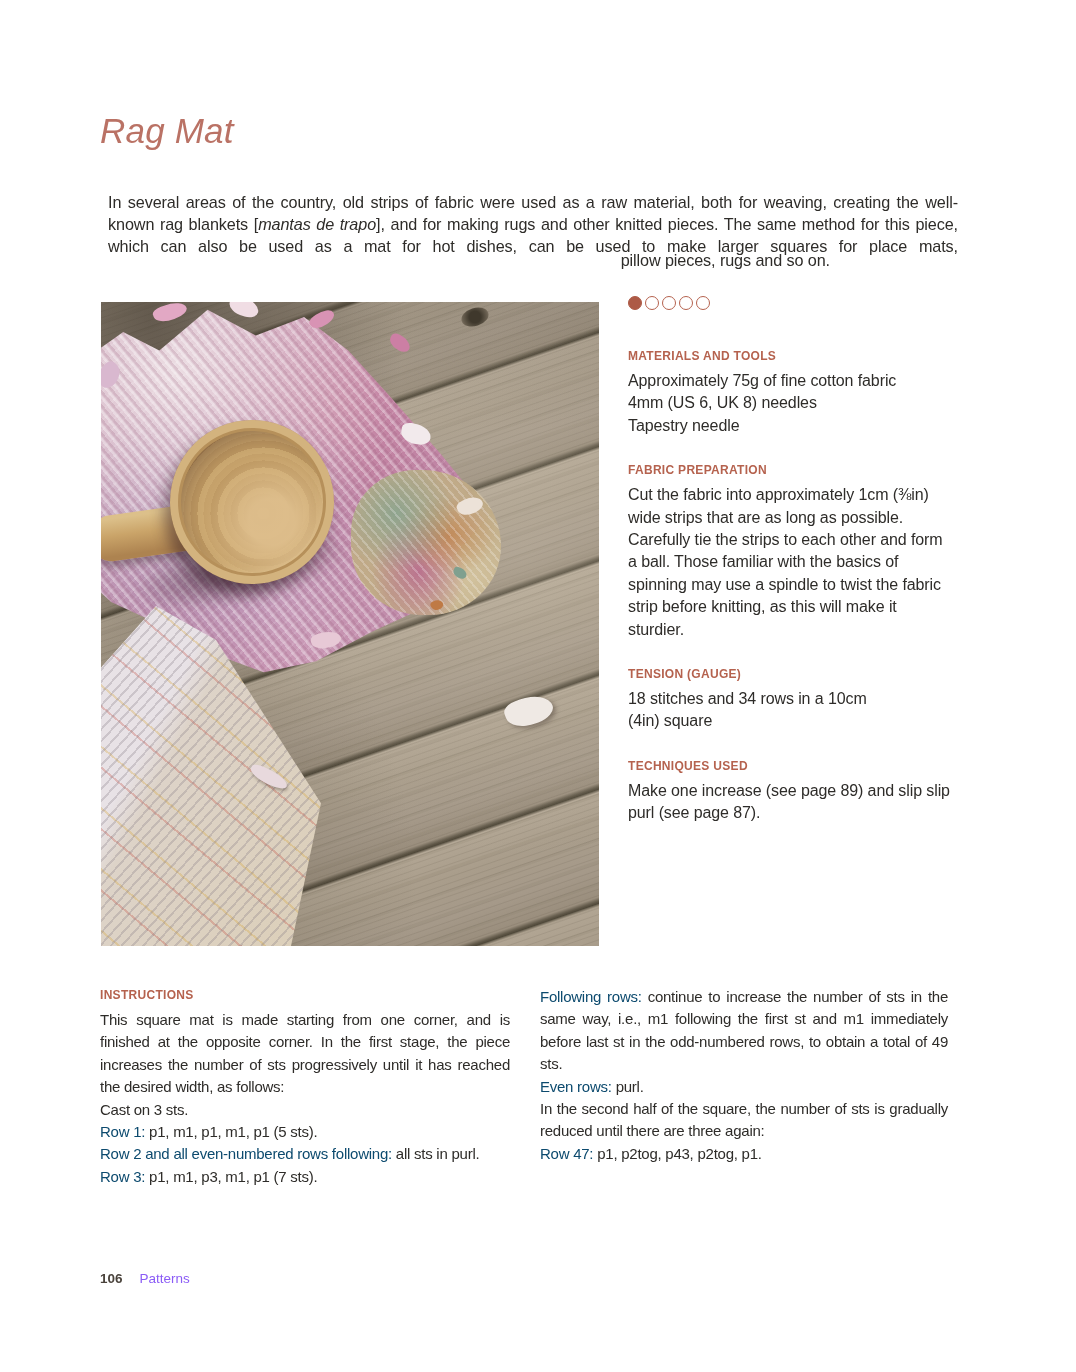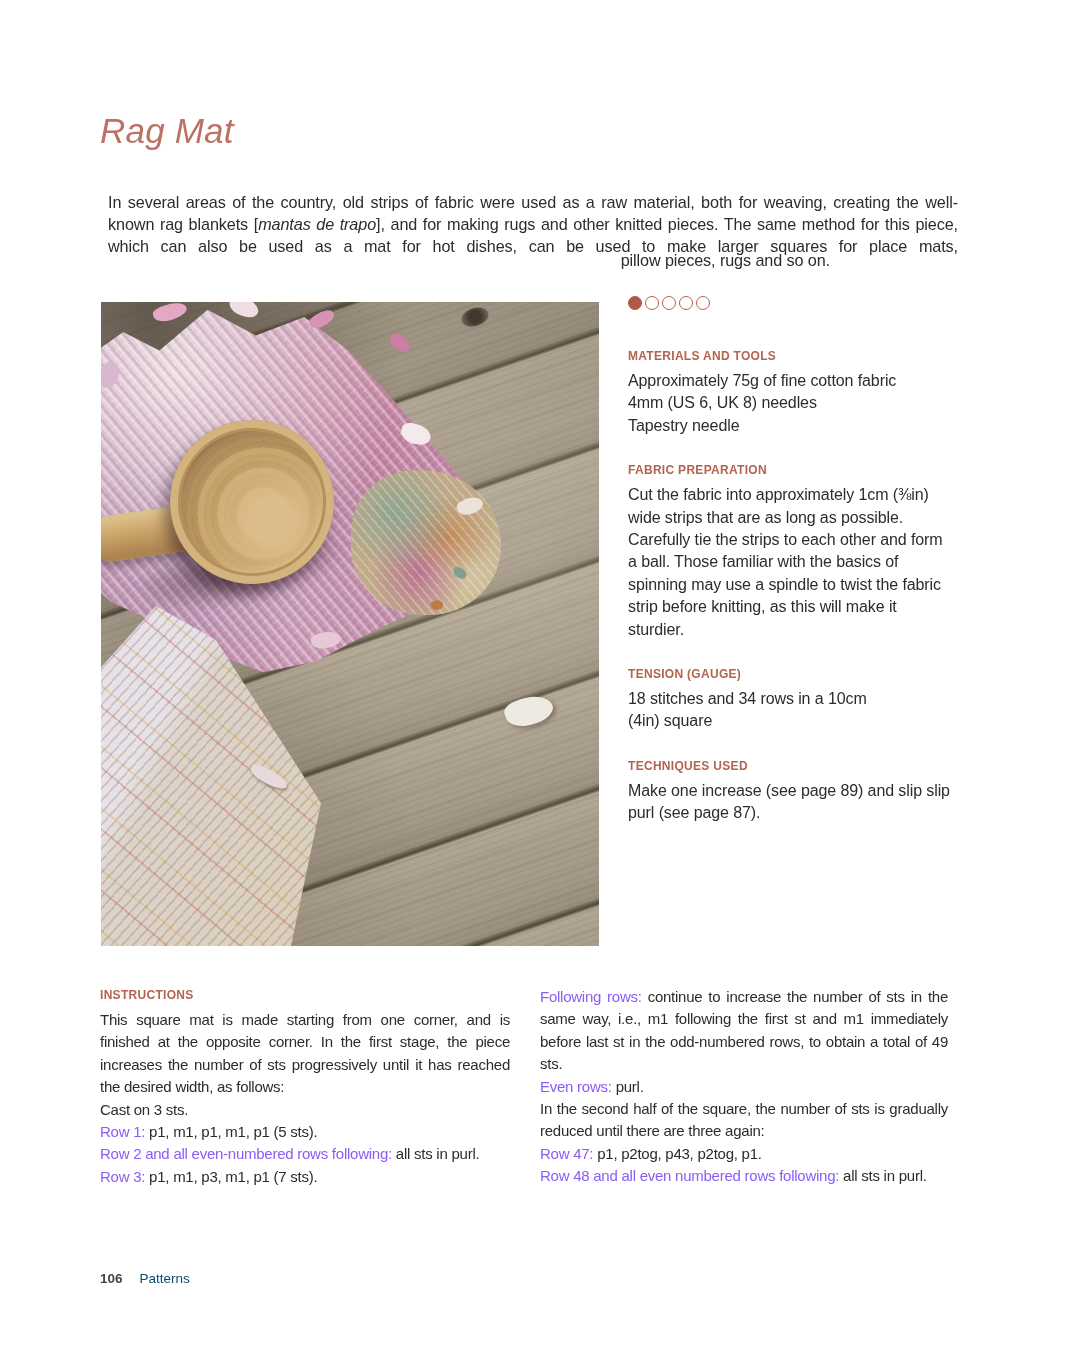--- a/index.html
+++ b/index.html
@@ -131,25 +131,25 @@
     margin:0 0 4px 0;font-size:12px;line-height:19px;font-weight:700;
     letter-spacing:.3px;color:#b5624e;
   }
   .sidebar p{margin:0;}
   .gap-above{margin-top:22px;}
   
   .ins-left{position:absolute;left:100px;top:986px;width:410px;font-size:15px;line-height:22.4px;letter-spacing:-.25px;}
   .ins-right{position:absolute;left:540px;top:986px;width:408px;font-size:15px;line-height:22.4px;letter-spacing:-.25px;}
   .ins-left p,.ins-right p{margin:0;}
   .just{text-align:justify;}
-  .rowlabel{color:#8b5cf6;}
+  .rowlabel{color:#0c4a6e;}
   
   .footer{position:absolute;left:100px;top:1271px;font-size:13.5px;}
   .pagenum{font-weight:700;color:#4a433c;margin-right:17px;}
-  .sectionname{color:#0c4a6e;}
+  .sectionname{color:#8b5cf6;}
 </style>
 </head>
 <body>
 
 <div class="page">
 
   <h1 class="title">Rag Mat</h1>
 
   <p class="intro"><span>In several areas of the country, old strips of fabric were used as a raw material, both for weaving, creating the well-known rag blankets [</span><i>mantas de trapo</i><span>], and for making rugs and other knitted pieces. The same method for this piece, which can also be used as a mat for hot dishes, can be used to make larger squares for place mats,</span></p>
   <div class="intro-last"><span>pillow pieces, rugs and so on.</span></div>
@@ -222,20 +222,19 @@
     <p><span class="rowlabel">Row 1:</span> <span>p1, m1, p1, m1, p1 (5 sts).</span></p>
     <p><span class="rowlabel">Row 2 and all even-numbered rows following:</span> <span>all sts in purl.</span></p>
     <p><span class="rowlabel">Row 3:</span> <span>p1, m1, p3, m1, p1 (7 sts).</span></p>
   </section>
 
   <section class="ins-right">
     <p class="just"><span class="rowlabel">Following rows:</span> <span>continue to increase the number of sts in the same way, i.e., m1 following the first st and m1 immediately before last st in the odd-numbered rows, to obtain a total of 49 sts.</span></p>
     <p><span class="rowlabel">Even rows:</span> <span>purl.</span></p>
     <p class="just"><span>In the second half of the square, the number of sts is gradually reduced until there are three again:</span></p>
     <p><span class="rowlabel">Row 47:</span> <span>p1, p2tog, p43, p2tog, p1.</span></p>
-    <p><span class="rowlabel">Row 48 and all even numbered rows following:</span> <span>all sts in purl.</span></p>
   </section>
 
   <div class="footer">
     <span class="pagenum">106</span><span class="sectionname">Patterns</span>
   </div>
 
 </div>
 
 </body></html>

